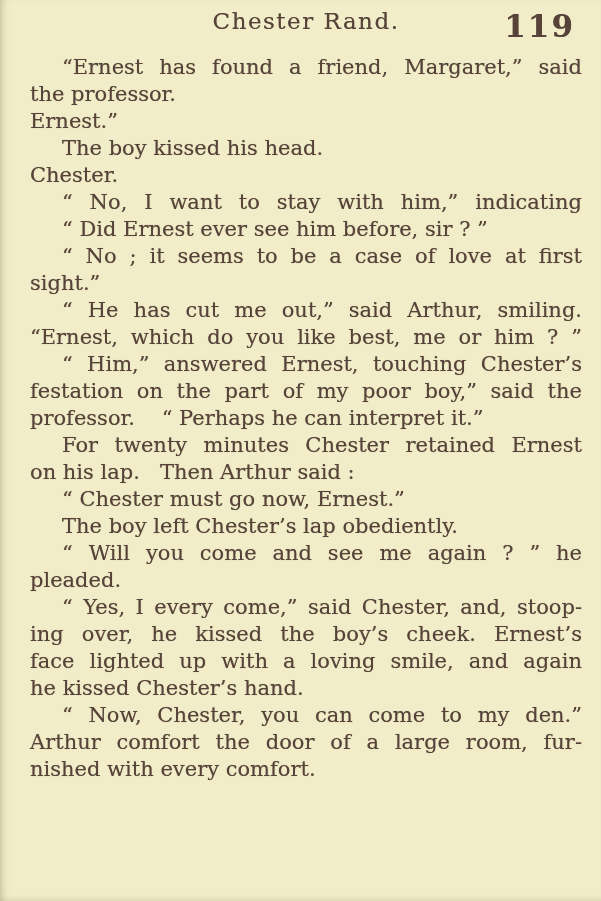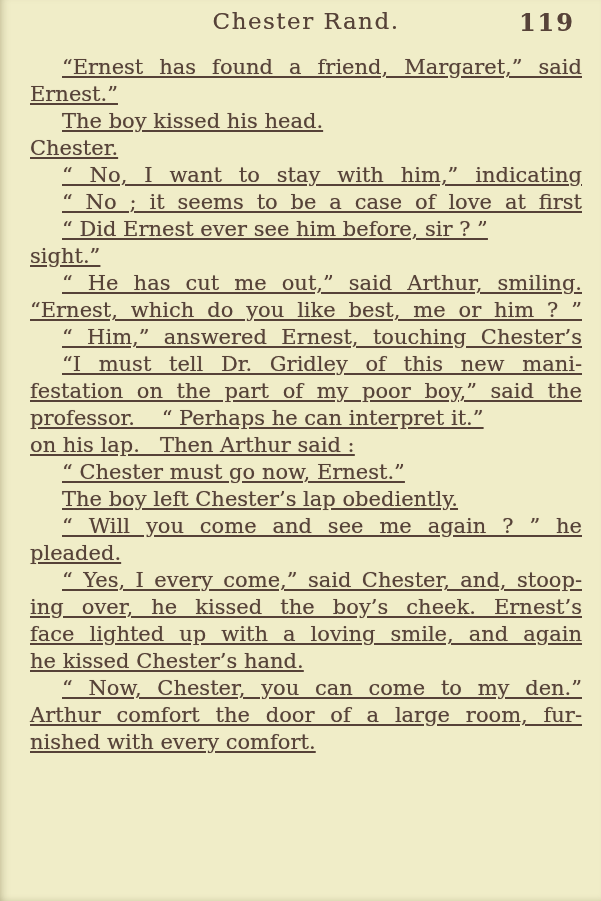--- a/index.html
+++ b/index.html
@@ -33,70 +33,70 @@
     left: 0; right: 0;
     text-align: center;
     font-size: 23px;
     letter-spacing: 1.5px;
     font-weight: 500;
     text-shadow: 0 0 0.6px rgba(86, 66, 56, 0.55);
   }
   .page-number {
     position: absolute;
     right: 7px; top: 0;
-    font-size: 24px;
+    font-size: 31px;
     font-weight: 700;
     letter-spacing: 2px;
     font-variant-numeric: oldstyle-nums;
     text-shadow: 0 0 0.6px rgba(86, 66, 56, 0.55);
   }
   .text-block {
     margin-top: 18px;
     width: 552px;
   }
   .text-line {
     height: 27px;
     line-height: 27px;
     font-size: 21px;
     white-space: pre-wrap;
     text-shadow: 0 0 0.7px rgba(86, 66, 56, 0.5);
-    text-decoration: underline;
   }
   .text-line.justify {
     white-space: normal;
     text-align: justify;
     text-align-last: justify;
   }
   .text-line.indent {
     text-indent: 32px;
   }
 </style>
 </head>
 <body>
 
 <div class="page">
   <div class="page-header">
     <div class="running-title">Chester Rand.</div>
     <div class="page-number">119</div>
   </div>
   <div class="text-block" id="text-block">
       <div class="text-line indent justify">“Ernest has found a friend, Margaret,” said</div>
+      <div class="text-line">the professor.</div>
       <div class="text-line">Ernest.”</div>
       <div class="text-line indent">The boy kissed his head.</div>
       <div class="text-line">Chester.</div>
       <div class="text-line indent justify">“ No, I want to stay with him,” indicating</div>
+      <div class="text-line indent">“ Did Ernest ever see him before, sir ? ”</div>
       <div class="text-line indent justify">“ No ; it seems to be a case of love at first</div>
-      <div class="text-line indent">“ Did Ernest ever see him before, sir ? ”</div>
       <div class="text-line">sight.”</div>
       <div class="text-line indent justify">“ He has cut me out,” said Arthur, smiling.</div>
       <div class="text-line justify">“Ernest, which do you like best, me or him ? ”</div>
       <div class="text-line indent justify">“ Him,” answered Ernest, touching Chester’s</div>
-      <div class="text-line indent justify">“I must tell Dr. Gridley of this new mani-</div>
       <div class="text-line justify">festation on the part of my poor boy,” said the</div>
       <div class="text-line">professor.    “ Perhaps he can interpret it.”</div>
+      <div class="text-line indent justify">For twenty minutes Chester retained Ernest</div>
       <div class="text-line">on his lap.   Then Arthur said :</div>
       <div class="text-line indent">“ Chester must go now, Ernest.”</div>
       <div class="text-line indent">The boy left Chester’s lap obediently.</div>
       <div class="text-line indent justify">“ Will you come and see me again ? ” he</div>
       <div class="text-line">pleaded.</div>
       <div class="text-line indent justify">“ Yes, I every come,” said Chester, and, stoop-</div>
       <div class="text-line justify">ing over, he kissed the boy’s cheek.  Ernest’s</div>
       <div class="text-line justify">face lighted up with a loving smile, and again</div>
       <div class="text-line">he kissed Chester’s hand.</div>
       <div class="text-line indent justify">“ Now, Chester, you can come to my den.”</div>

